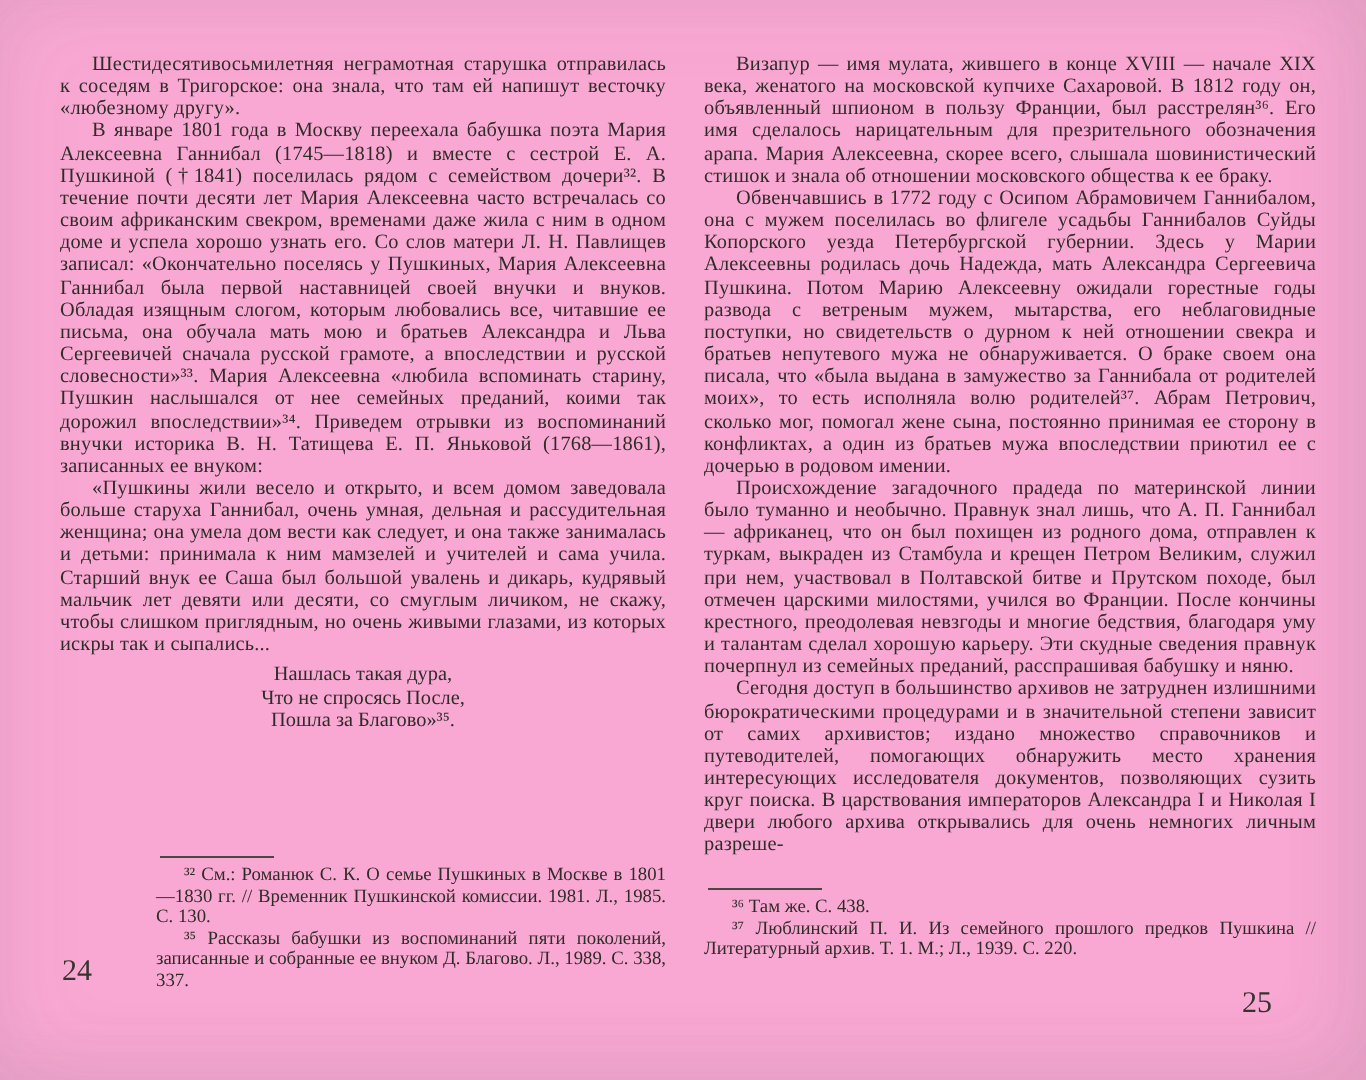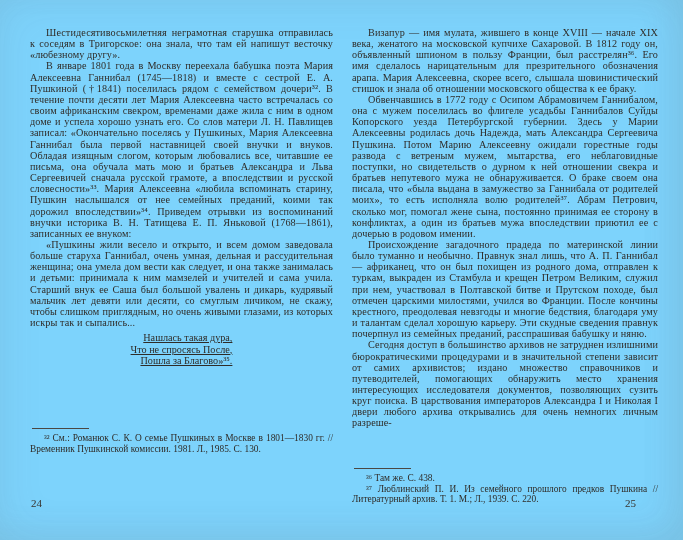--- a/index.html
+++ b/index.html
@@ -5,67 +5,66 @@
   html, body { margin: 0; padding: 0; }
   body {
     width: 683px; height: 540px;
     background: #f6f5f2;
     font-family: "Liberation Serif", "DejaVu Serif", serif;
     overflow: hidden;
   }
   .spread {
     position: relative;
     width: 683px; height: 540px;
-    background: #7dd3fc;
+    background: #f9a8d4;
     color: #2f2c28;
     box-shadow: inset 0 0 45px rgba(90,88,84,0.10), inset -14px -10px 30px rgba(120,118,112,0.08);
   }
   .page { position: absolute; top: 0; height: 540px; box-sizing: border-box; }
   .page.left  { left: 30px;  width: 303px; }
   .page.right { left: 352px; width: 306px; }
   .body-text { position: absolute; top: 27px; left: 0; right: 0; }
   .body-text p {
     margin: 0;
     text-indent: 16px;
     font-size: 10.2px;
     line-height: 11.15px;
     text-align: justify;
     letter-spacing: 0.1px;
   }
   .verse { text-align: center; margin-top: 4px; }
   .verse-inner {
     display: inline-block;
-    text-align: right;
+    text-align: center;
     font-size: 10.2px;
     line-height: 11.3px;
-    text-decoration: underline;
   }
   .footnotes { position: absolute; left: 0; right: 0; }
-  .page.left  .footnotes { top: 428px; }
-  .page.right .footnotes { top: 468px; }
+  .page.left  .footnotes { top: 428px; margin-left: 48px; }
+  .page.right .footnotes { top: 444px; }
   .fn-rule {
     width: 57px; height: 0;
     border-top: 1px solid #4a4742;
     margin: 0 0 4px 2px;
   }
   .fn-list p {
     margin: 0;
     text-indent: 14px;
     font-size: 9.4px;
     line-height: 10.6px;
     text-align: justify;
   }
   .pagenum {
     position: absolute;
-    top: 497px;
-    font-size: 11px;
+    top: 478px;
+    font-size: 15px;
     color: #37342f;
   }
   .page.left  .pagenum { left: 1px; }
-  .page.right .pagenum { right: 22px; }
+  .page.right .pagenum { right: 22px; margin-top: 16px; }
 </style>
 </head>
 <body>
 
 <div class="spread">
 
   <div class="page left">
     <div class="body-text">
       <div>
           <p>Шестидесятивосьмилетняя неграмотная старушка отправилась к соседям в Тригорское: она знала, что там ей напишут весточку «любезному другу».</p>
@@ -73,20 +72,21 @@
           <p>«Пушкины жили весело и открыто, и всем домом заведовала больше старуха Ганнибал, очень умная, дельная и рассудительная женщина; она умела дом вести как следует, и она также занималась и детьми: принимала к ним мамзелей и учителей и сама учила. Старший внук ее Саша был большой увалень и дикарь, кудрявый мальчик лет девяти или десяти, со смуглым личиком, не скажу, чтобы слишком приглядным, но очень живыми глазами, из которых искры так и сыпались...</p>
         </div>
       <div class="verse">
         <div class="verse-inner"><div>Нашлась такая дура,</div><div>Что не спросясь После,</div><div>Пошла за Благово»³⁵.</div></div>
       </div>
     </div>
     <div class="footnotes">
       <div class="fn-rule"></div>
       <div class="fn-list">
           <p>³² См.: Романюк С. К. О семье Пушкиных в Москве в 1801—1830 гг. // Временник Пушкинской комиссии. 1981. Л., 1985. С. 130.</p>
+          <p>³⁵ Рассказы бабушки из воспоминаний пяти поколений, записанные и собранные ее внуком Д. Благово. Л., 1989. С. 338, 337.</p>
         </div>
     </div>
     <div class="pagenum">24</div>
   </div>
 
   <div class="page right">
     <div class="body-text">
       <div>
           <p>Визапур — имя мулата, жившего в конце XVIII — начале XIX века, женатого на московской купчихе Сахаровой. В 1812 году он, объявленный шпионом в пользу Франции, был расстрелян³⁶. Его имя сделалось нарицательным для презрительного обозначения арапа. Мария Алексеевна, скорее всего, слышала шовинистический стишок и знала об отношении московского общества к ее браку.</p>
           <p>Обвенчавшись в 1772 году с Осипом Абрамовичем Ганнибалом, она с мужем поселилась во флигеле усадьбы Ганнибалов Суйды Копорского уезда Петербургской губернии. Здесь у Марии Алексеевны родилась дочь Надежда, мать Александра Сергеевича Пушкина. Потом Марию Алексеевну ожидали горестные годы развода с ветреным мужем, мытарства, его неблаговидные поступки, но свидетельств о дурном к ней отношении свекра и братьев непутевого мужа не обнаруживается. О браке своем она писала, что «была выдана в замужество за Ганнибала от родителей моих», то есть исполняла волю родителей³⁷. Абрам Петрович, сколько мог, помогал жене сына, постоянно принимая ее сторону в конфликтах, а один из братьев мужа впоследствии приютил ее с дочерью в родовом имении.</p>

